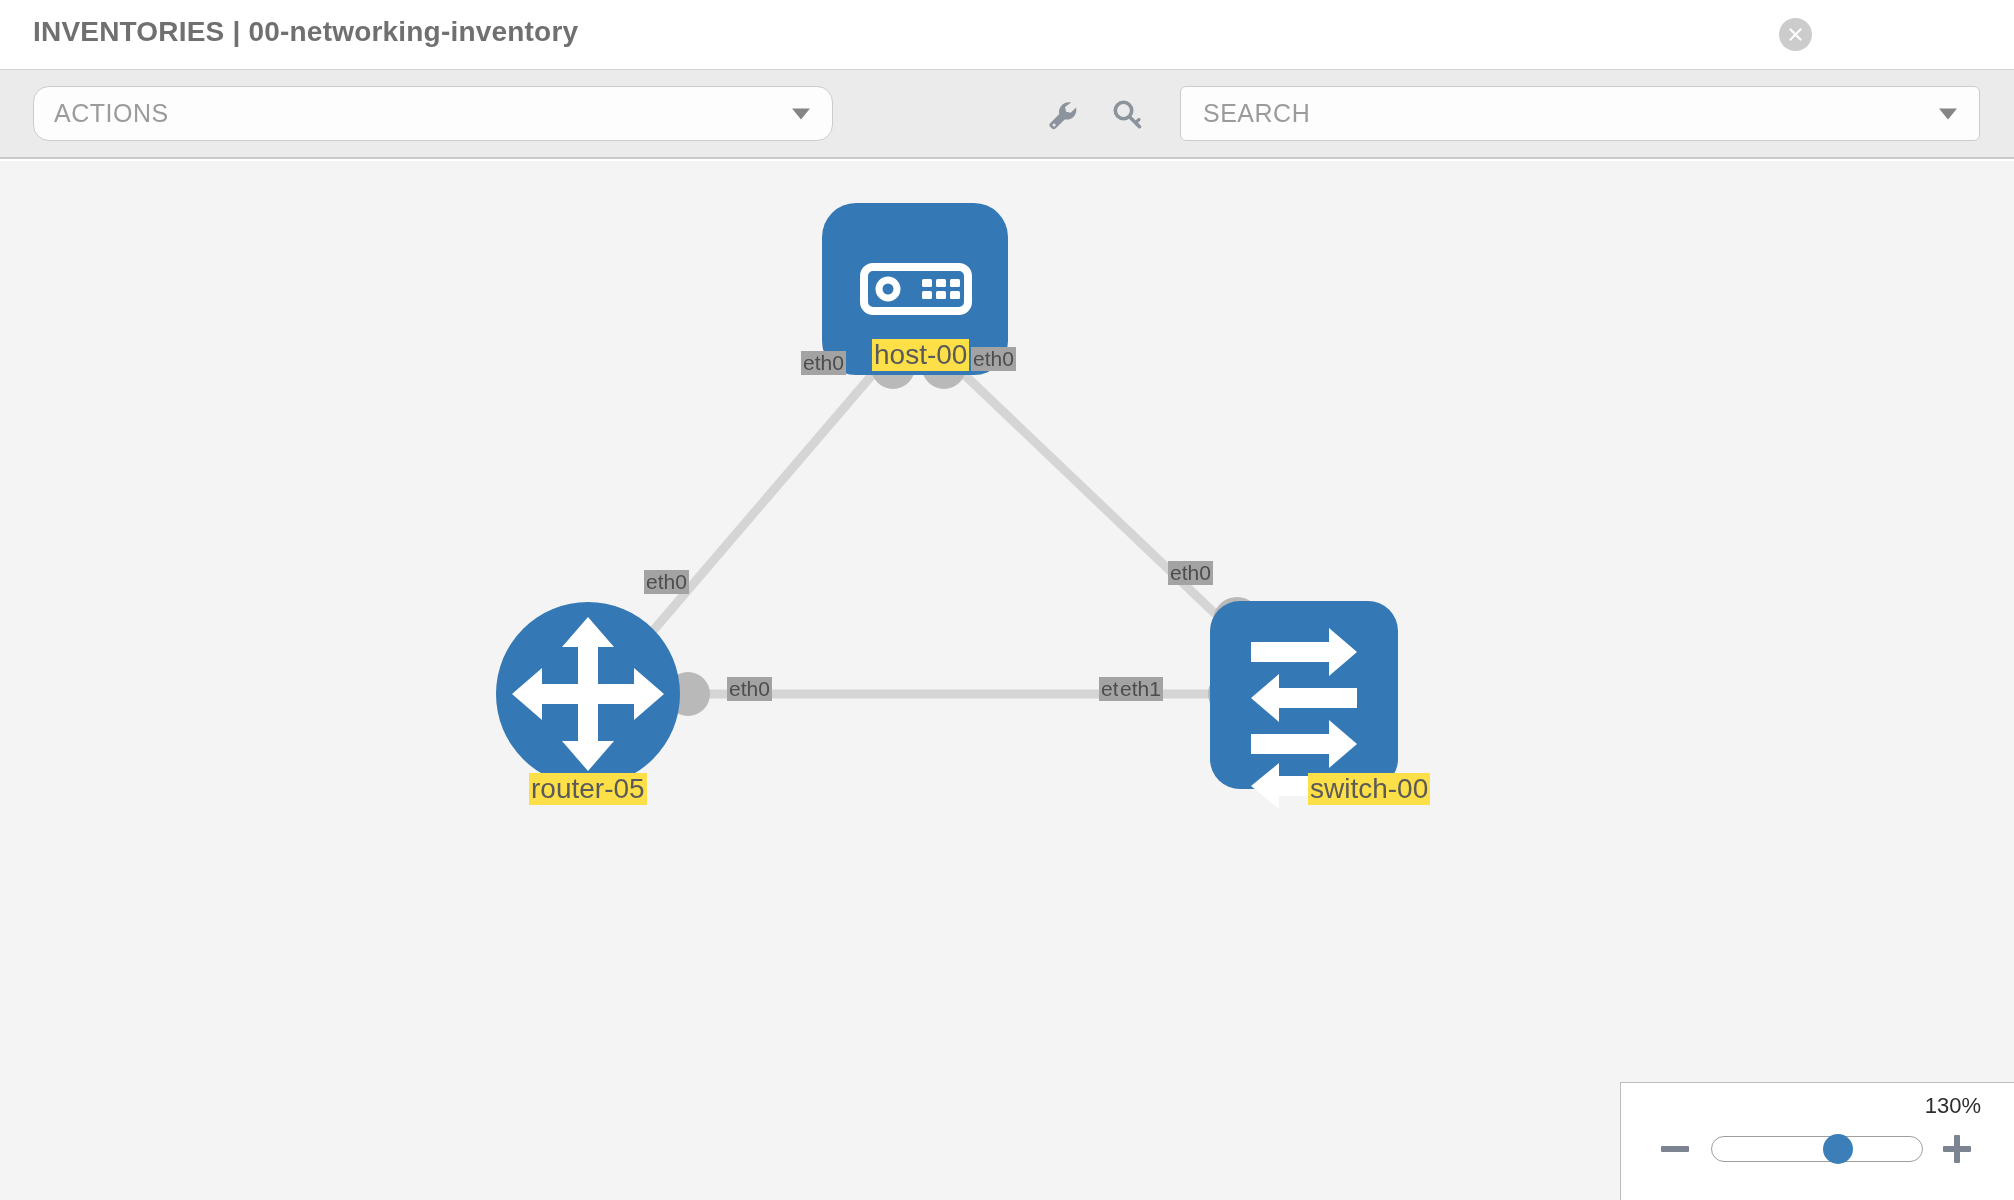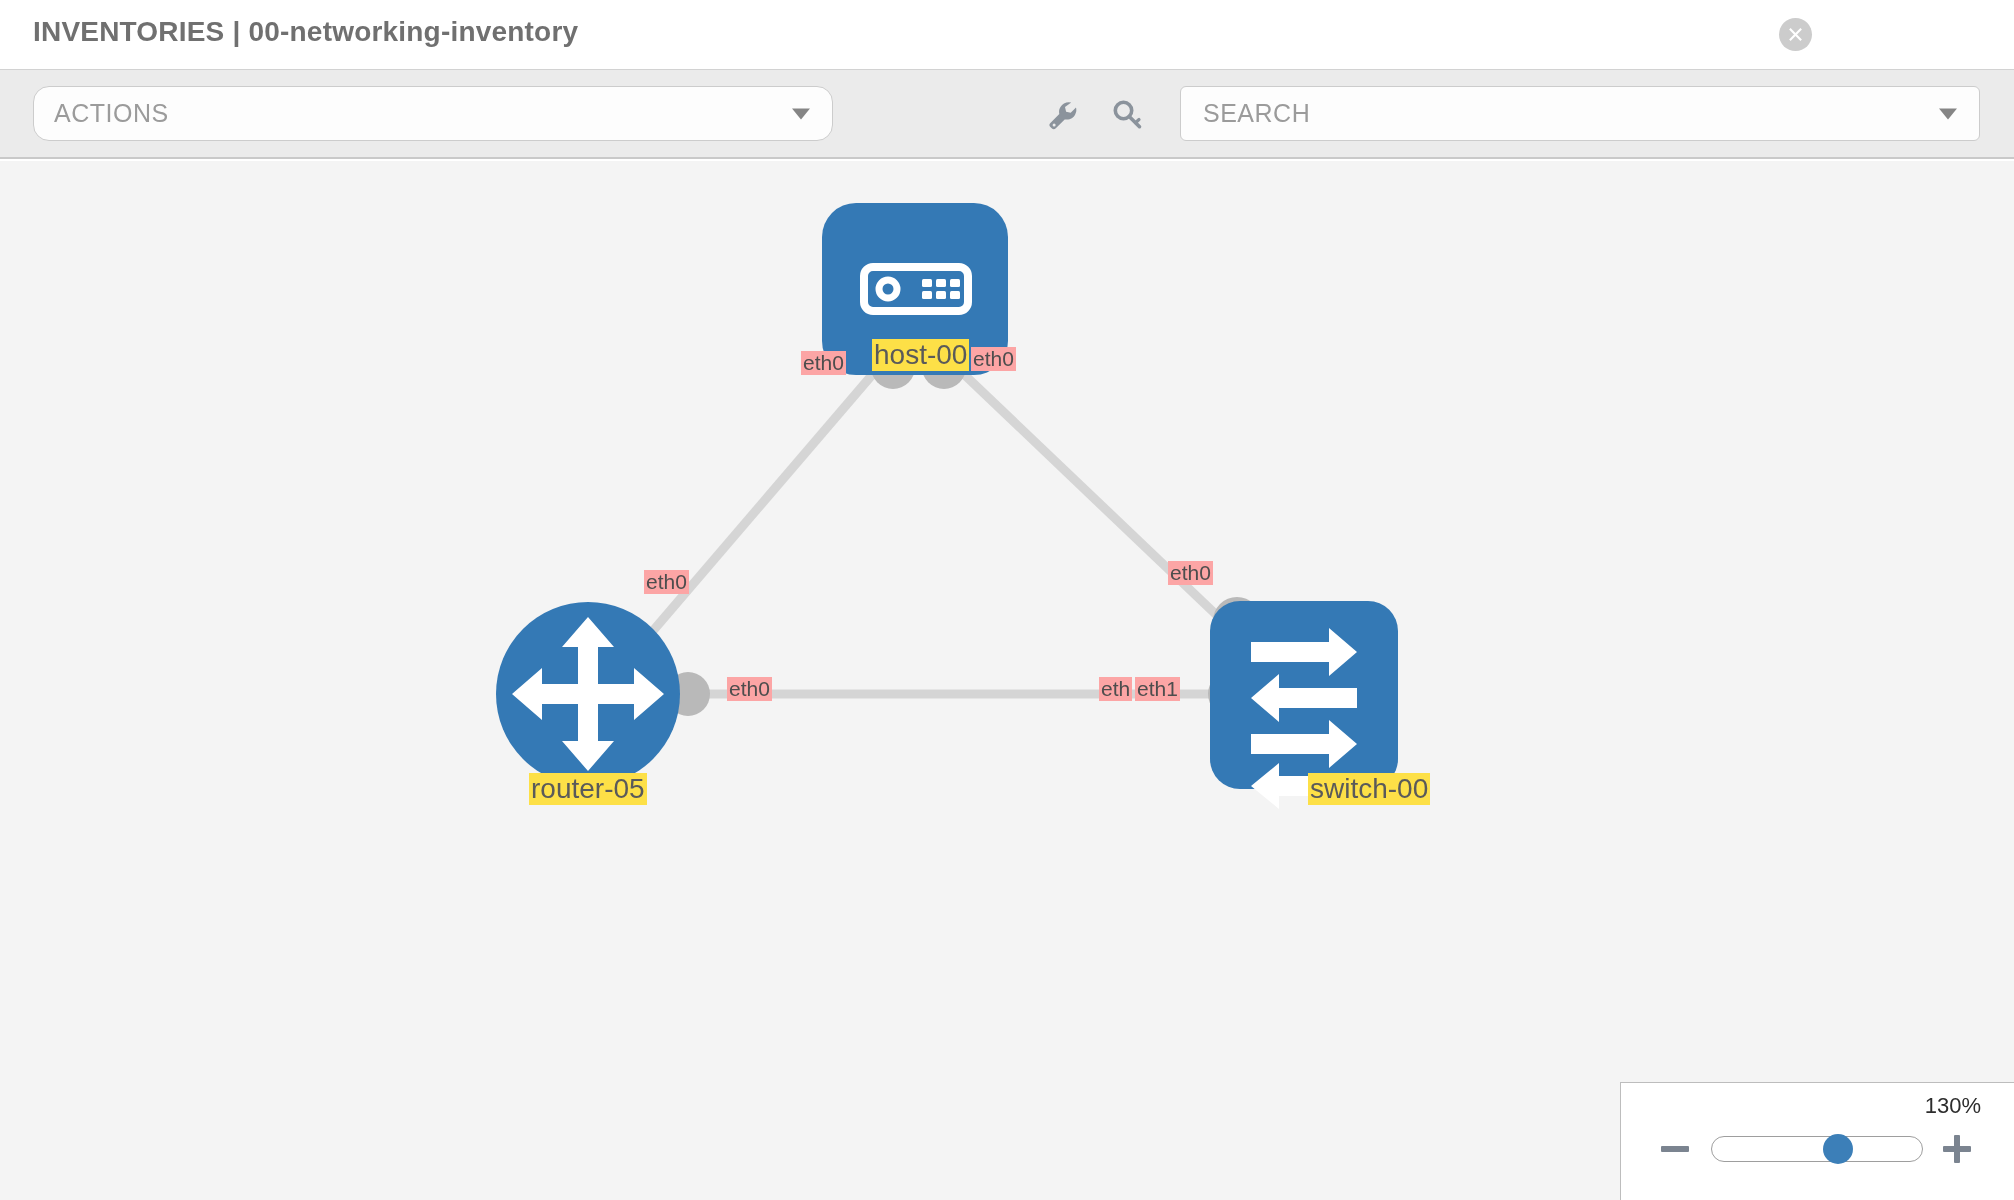--- a/index.html
+++ b/index.html
@@ -151,21 +151,21 @@
     color: #5a5a5a;
     background: #fde047;
     padding: 0 2px;
     white-space: nowrap;
     line-height: 1.15;
   }
   .iface-label {
     position: absolute;
     font-size: 21px;
     color: #4d4d4d;
-    background: #fca5a5;
+    background: #a3a3a3;
     padding: 0 2px;
     white-space: nowrap;
     line-height: 1.15;
   }
 
   
   .zoom-panel {
     position: absolute;
     left: 1620px;
     top: 1082px;
@@ -346,21 +346,21 @@
     <div class="node-label" style="left:872px; top:178px;">host-00</div>
     <div class="node-label" style="left:529px; top:612px;">router-05</div>
     <div class="node-label" style="left:1308px; top:612px;">switch-00</div>
 
     <div class="iface-label" style="left:801px; top:190px;">eth0</div>
     <div class="iface-label" style="left:971px; top:186px;">eth0</div>
     <div class="iface-label" style="left:644px; top:409px;">eth0</div>
     <div class="iface-label" style="left:1168px; top:400px;">eth0</div>
     <div class="iface-label" style="left:727px; top:516px;">eth0</div>
     <div class="iface-label" style="left:1099px; top:516px;">eth</div>
-    <div class="iface-label" style="left:1118px; top:516px;margin-left:17px;">eth1</div>
+    <div class="iface-label" style="left:1118px; top:516px;">eth1</div>
   </div>
 
   <div class="zoom-panel">
     <div class="zoom-value">130%</div>
     <div class="zoom-row">
       <div class="zoom-minus"></div>
       <div class="zoom-track">
         <div class="zoom-thumb" id="zoom-thumb" style="left: 60%;"></div>
       </div>
       <div class="zoom-plus"></div>

